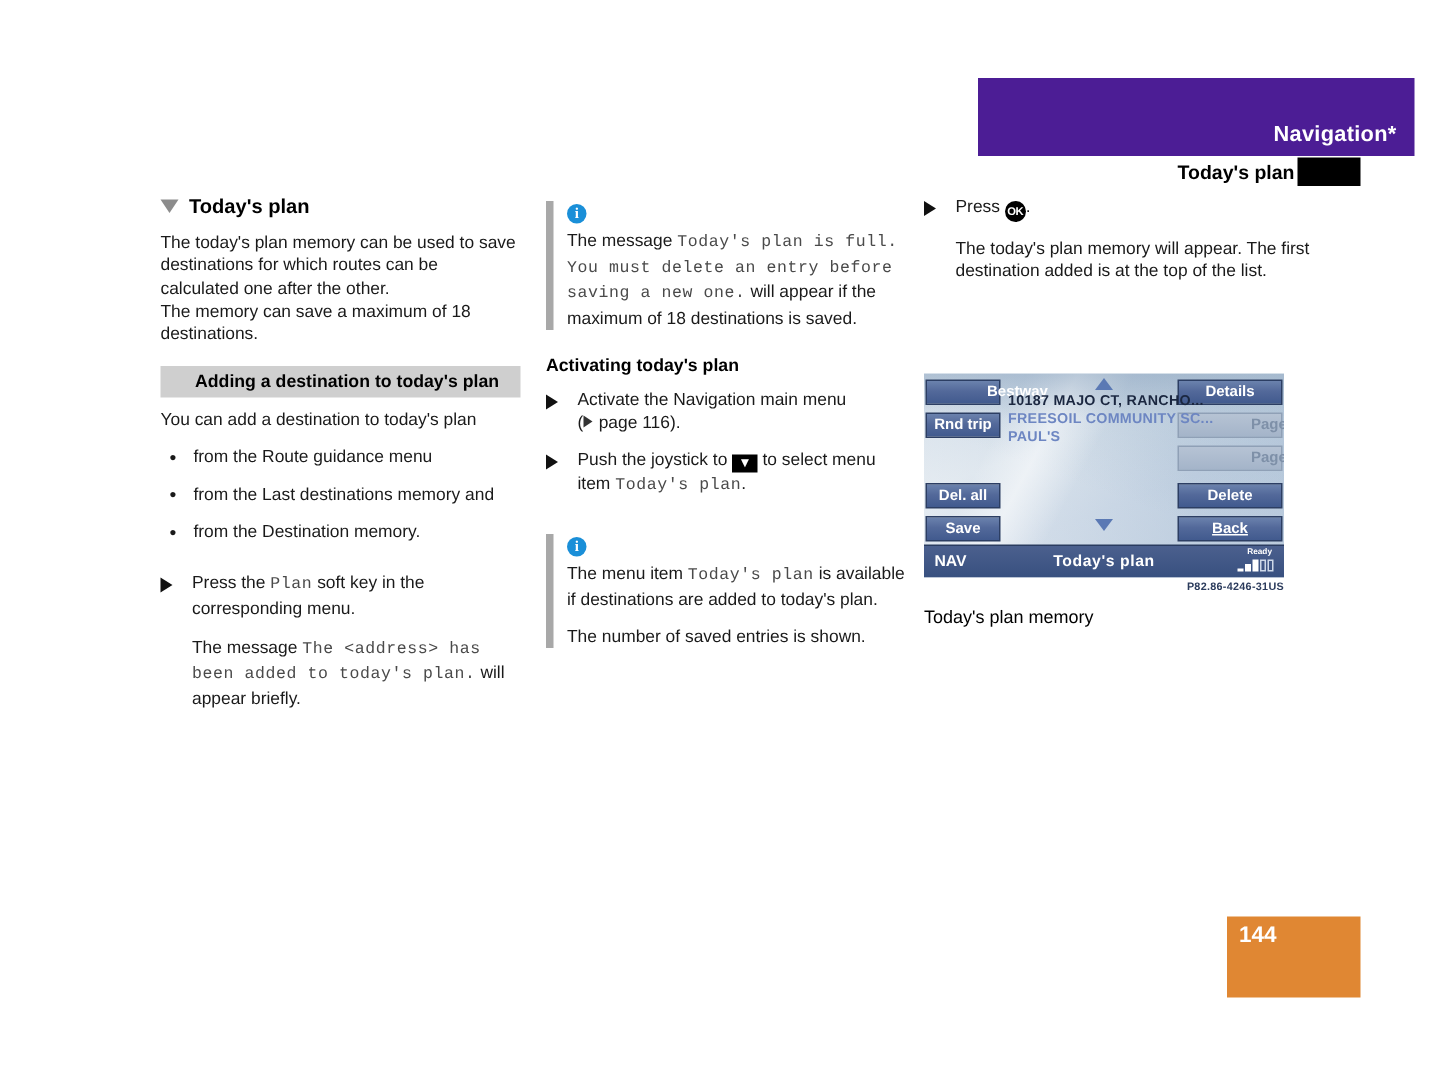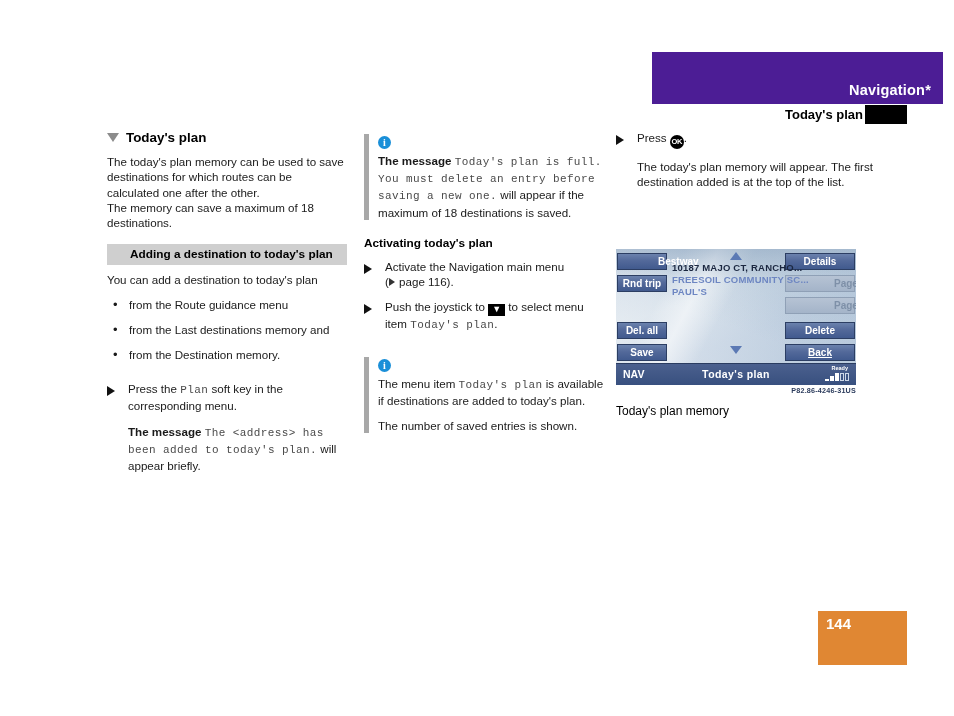--- a/index.html
+++ b/index.html
@@ -135,21 +135,21 @@
     margin: 0 0 0 21px;
   }
 
   
   .mono {
     font-family: "Liberation Mono", "DejaVu Sans Mono", monospace;
     font-size: 11px;
     letter-spacing: 0.4px;
     color: #4a4a4a;
   }
-  b.b { font-weight: bold; }
+  b.b { font-weight: normal; }
 
   
   .note {
     position: relative;
     padding-left: 14px;
     margin: 4px 0 0 0;
   }
   .note::before {
     content: "";
     position: absolute;

